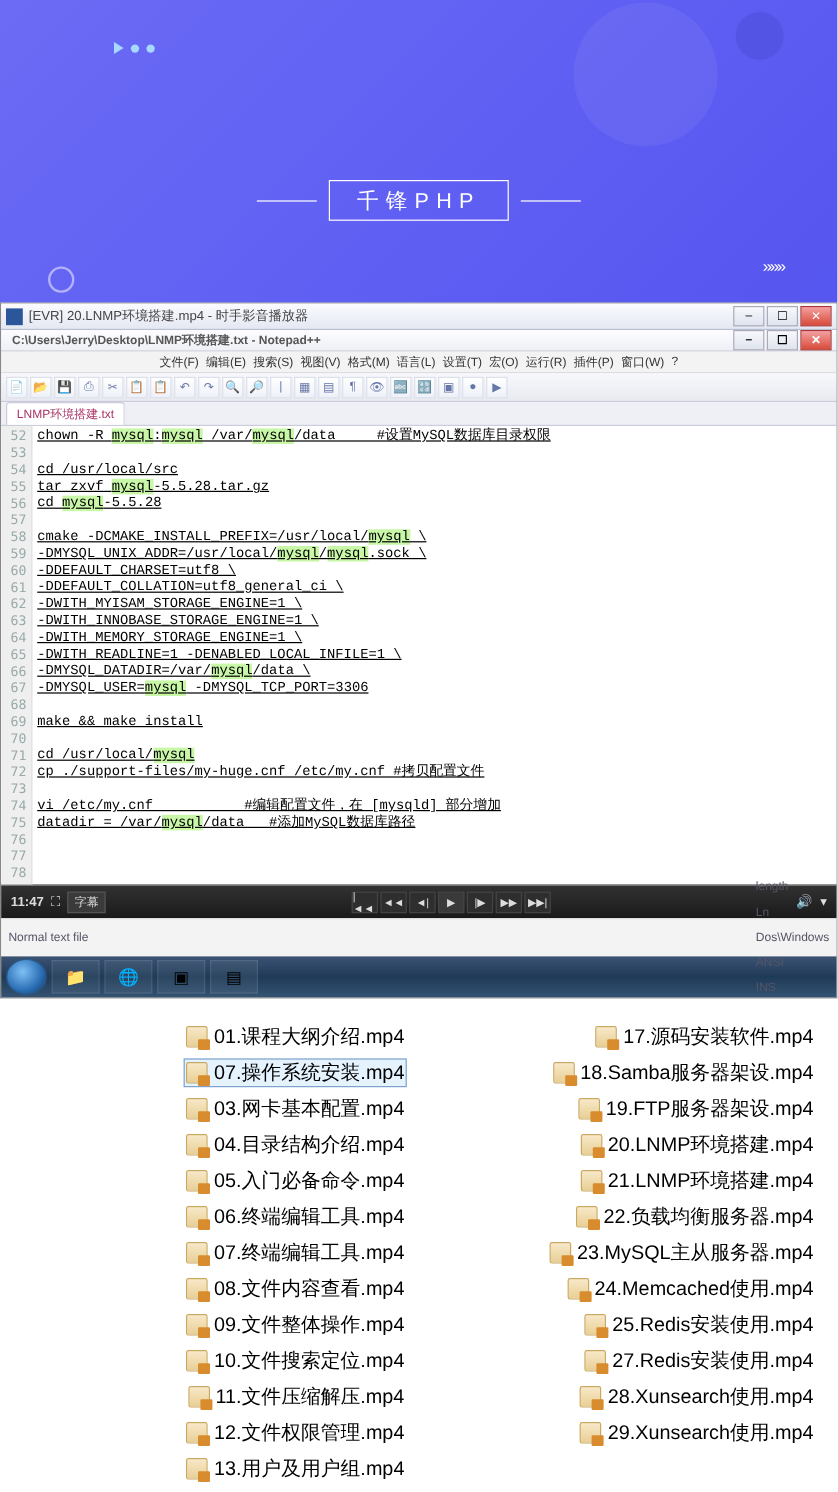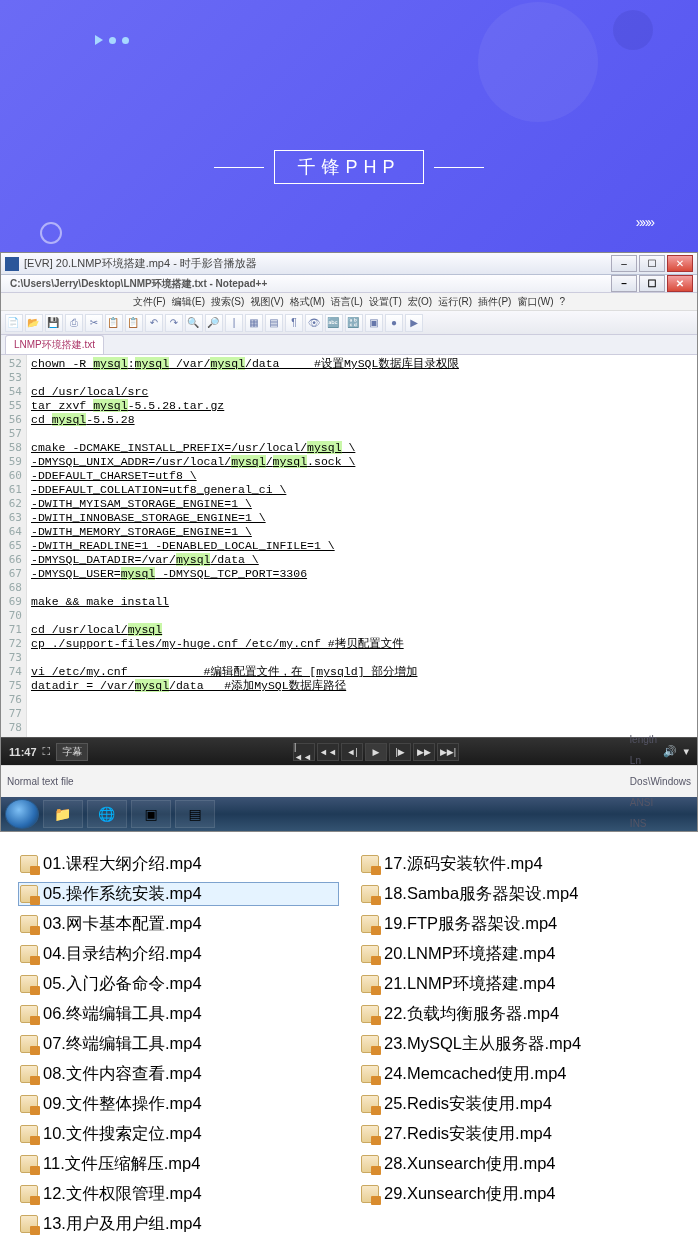--- a/index.html
+++ b/index.html
@@ -43,21 +43,21 @@
   .ctrl.play { background:#3a3a3a;}
   .subbtn { padding:1px 5px; background:#3a3a3a; border:1px solid #555; font-size:10px;}
   .statusbar { height:32px; background:#f3f3f3; border-top:1px solid #ddd; display:flex; align-items:center; padding:0 6px; font-size:10px; color:#556; gap:12px; justify-content:space-between;}
   .statusbar .right { display:flex; gap:10px;flex-direction:column;}
   
   .taskbar { height:34px; background:linear-gradient(#3c5374,#1f3a57 50%,#345372); display:flex; align-items:center; padding:0 4px; gap:4px;}
   .startorb { width:34px; height:30px; border-radius:50%; background:radial-gradient(circle at 40% 35%,#7ec0f5,#2a6db3 60%,#14365a); border:1px solid #2a5a8a;}
   .taskicon { width:40px; height:28px; background:rgba(255,255,255,.06); border:1px solid rgba(255,255,255,.1); display:flex; align-items:center; justify-content:center; font-size:14px; }
   
   .files { width:698px; padding:20px 18px 30px; display:flex; gap:20px; }
-  .filecol { flex:1; display:flex; flex-direction:column; gap:6px; }
+  .filecol { flex:1; display:flex; flex-direction:column; gap:6px;align-items:flex-end; }
   .fileitem { display:flex; align-items:center; gap:5px; font-size:16.5px; color:#000; cursor:default; padding:1px 2px;}
   .fileitem.selected { border:1px solid #7da2ce; background:#e5f3ff; padding:0 1px;}
   .fileicon { width:18px; height:18px; position:relative; flex-shrink:0;}
   .fileicon::before { content:""; position:absolute; inset:0; background:linear-gradient(#f8e8c8,#e8cf95); border:1px solid #caa860; border-radius:2px;}
   .fileicon::after { content:""; position:absolute; right:-2px; bottom:-2px; width:10px; height:9px; background:#d98c2e; border-radius:1px;}
 </style>
 </head>
 <body>
 
 <div class="banner">
@@ -230,21 +230,21 @@
 </div>
 
 <div class="files">
   <div class="filecol" id="filecol-left">
       <div class="fileitem">
         <div class="fileicon"></div>
         <span>01.课程大纲介绍.mp4</span>
       </div>
       <div class="fileitem selected">
         <div class="fileicon"></div>
-        <span>05.操作系统安装.mp4</span>
+        <span>07.操作系统安装.mp4</span>
       </div>
       <div class="fileitem">
         <div class="fileicon"></div>
         <span>03.网卡基本配置.mp4</span>
       </div>
       <div class="fileitem">
         <div class="fileicon"></div>
         <span>04.目录结构介绍.mp4</span>
       </div>
       <div class="fileitem">

